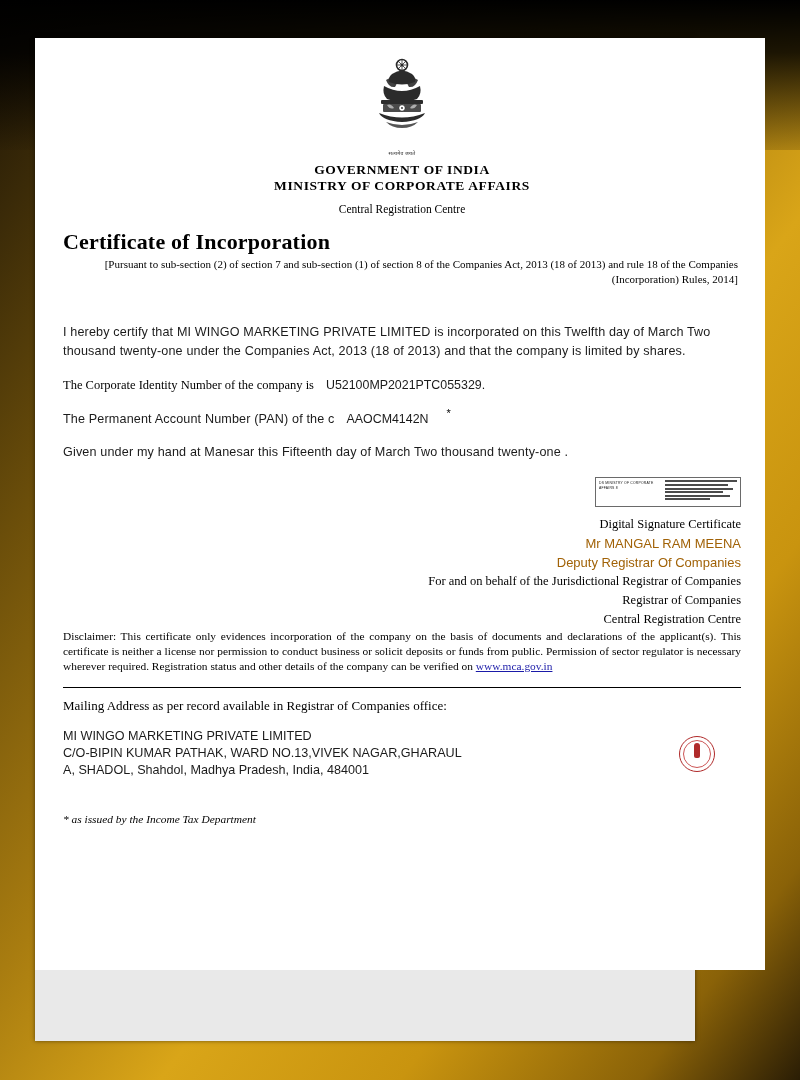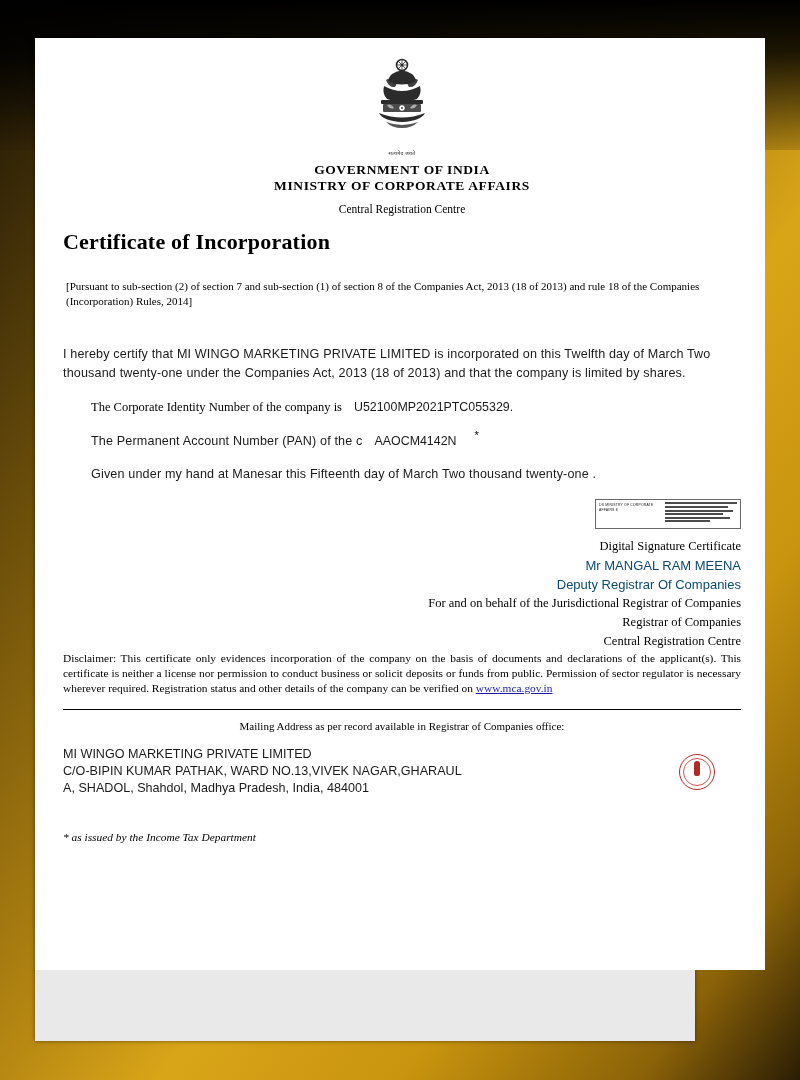--- a/index.html
+++ b/index.html
@@ -89,26 +89,26 @@
   .title {
     text-align: left;
     font-family: "Liberation Serif", serif;
     font-weight: bold;
     font-size: 22px;
     color: #000;
     margin-top: 14px;
     letter-spacing: 0.2px;
   }
   .pursuant {
-    text-align: left;
+    text-align: right;
     font-family: "Liberation Serif", serif;
     font-size: 11px;
     color: #000;
     line-height: 15px;
-    margin-top: 24px;
+    margin-top: 2px;
     padding: 0 3px;
   }
 
   .body-sans {
     font-family: "Liberation Sans", sans-serif;
     font-size: 12.6px;
     color: #1b1b1b;
     letter-spacing: 0.15px;
   }
   .para1 {
@@ -118,21 +118,20 @@
     overflow: hidden;
   }
   .line-serif {
     font-family: "Liberation Serif", serif;
     font-size: 12.5px;
     color: #000;
   }
   .row {
     margin-top: 14px;
     white-space: nowrap;
-    margin-left: 28px;
   }
   .val-sans {
     font-family: "Liberation Sans", sans-serif;
     font-size: 12.4px;
     color: #1b1b1b;
   }
   .star {
     font-family: "Liberation Sans", sans-serif;
     font-size: 11px;
     vertical-align: super;
@@ -190,21 +189,21 @@
   }
   .sl-serif {
     font-family: "Liberation Serif", serif;
     font-size: 12.5px;
     color: #000;
     line-height: 19px;
   }
   .sl-sans {
     font-family: "Liberation Sans", sans-serif;
     font-size: 13px;
-    color: #0c4a6e;
+    color: #a16207;
     line-height: 19px;
   }
 
   .disclaimer {
     font-family: "Liberation Serif", serif;
     font-size: 11.4px;
     line-height: 14.6px;
     color: #000;
     text-align: justify;
     margin-top: -8px;
@@ -213,24 +212,23 @@
     color: #1a1aa8;
     text-decoration: underline;
   }
   .hr {
     border: none;
     border-top: 1.6px solid #000;
     margin: 14px 0 0 0;
   }
   .mailing-head {
     font-family: "Liberation Serif", serif;
-    font-size: 11px;
+    font-size: 13px;
     color: #000;
     margin-top: 10px;
-    text-align: center;
   }
   .addr {
     font-family: "Liberation Sans", sans-serif;
     font-size: 12.6px;
     line-height: 17px;
     color: #1b1b1b;
     margin-top: 14px;
   }
   .seal {
     position: absolute;

